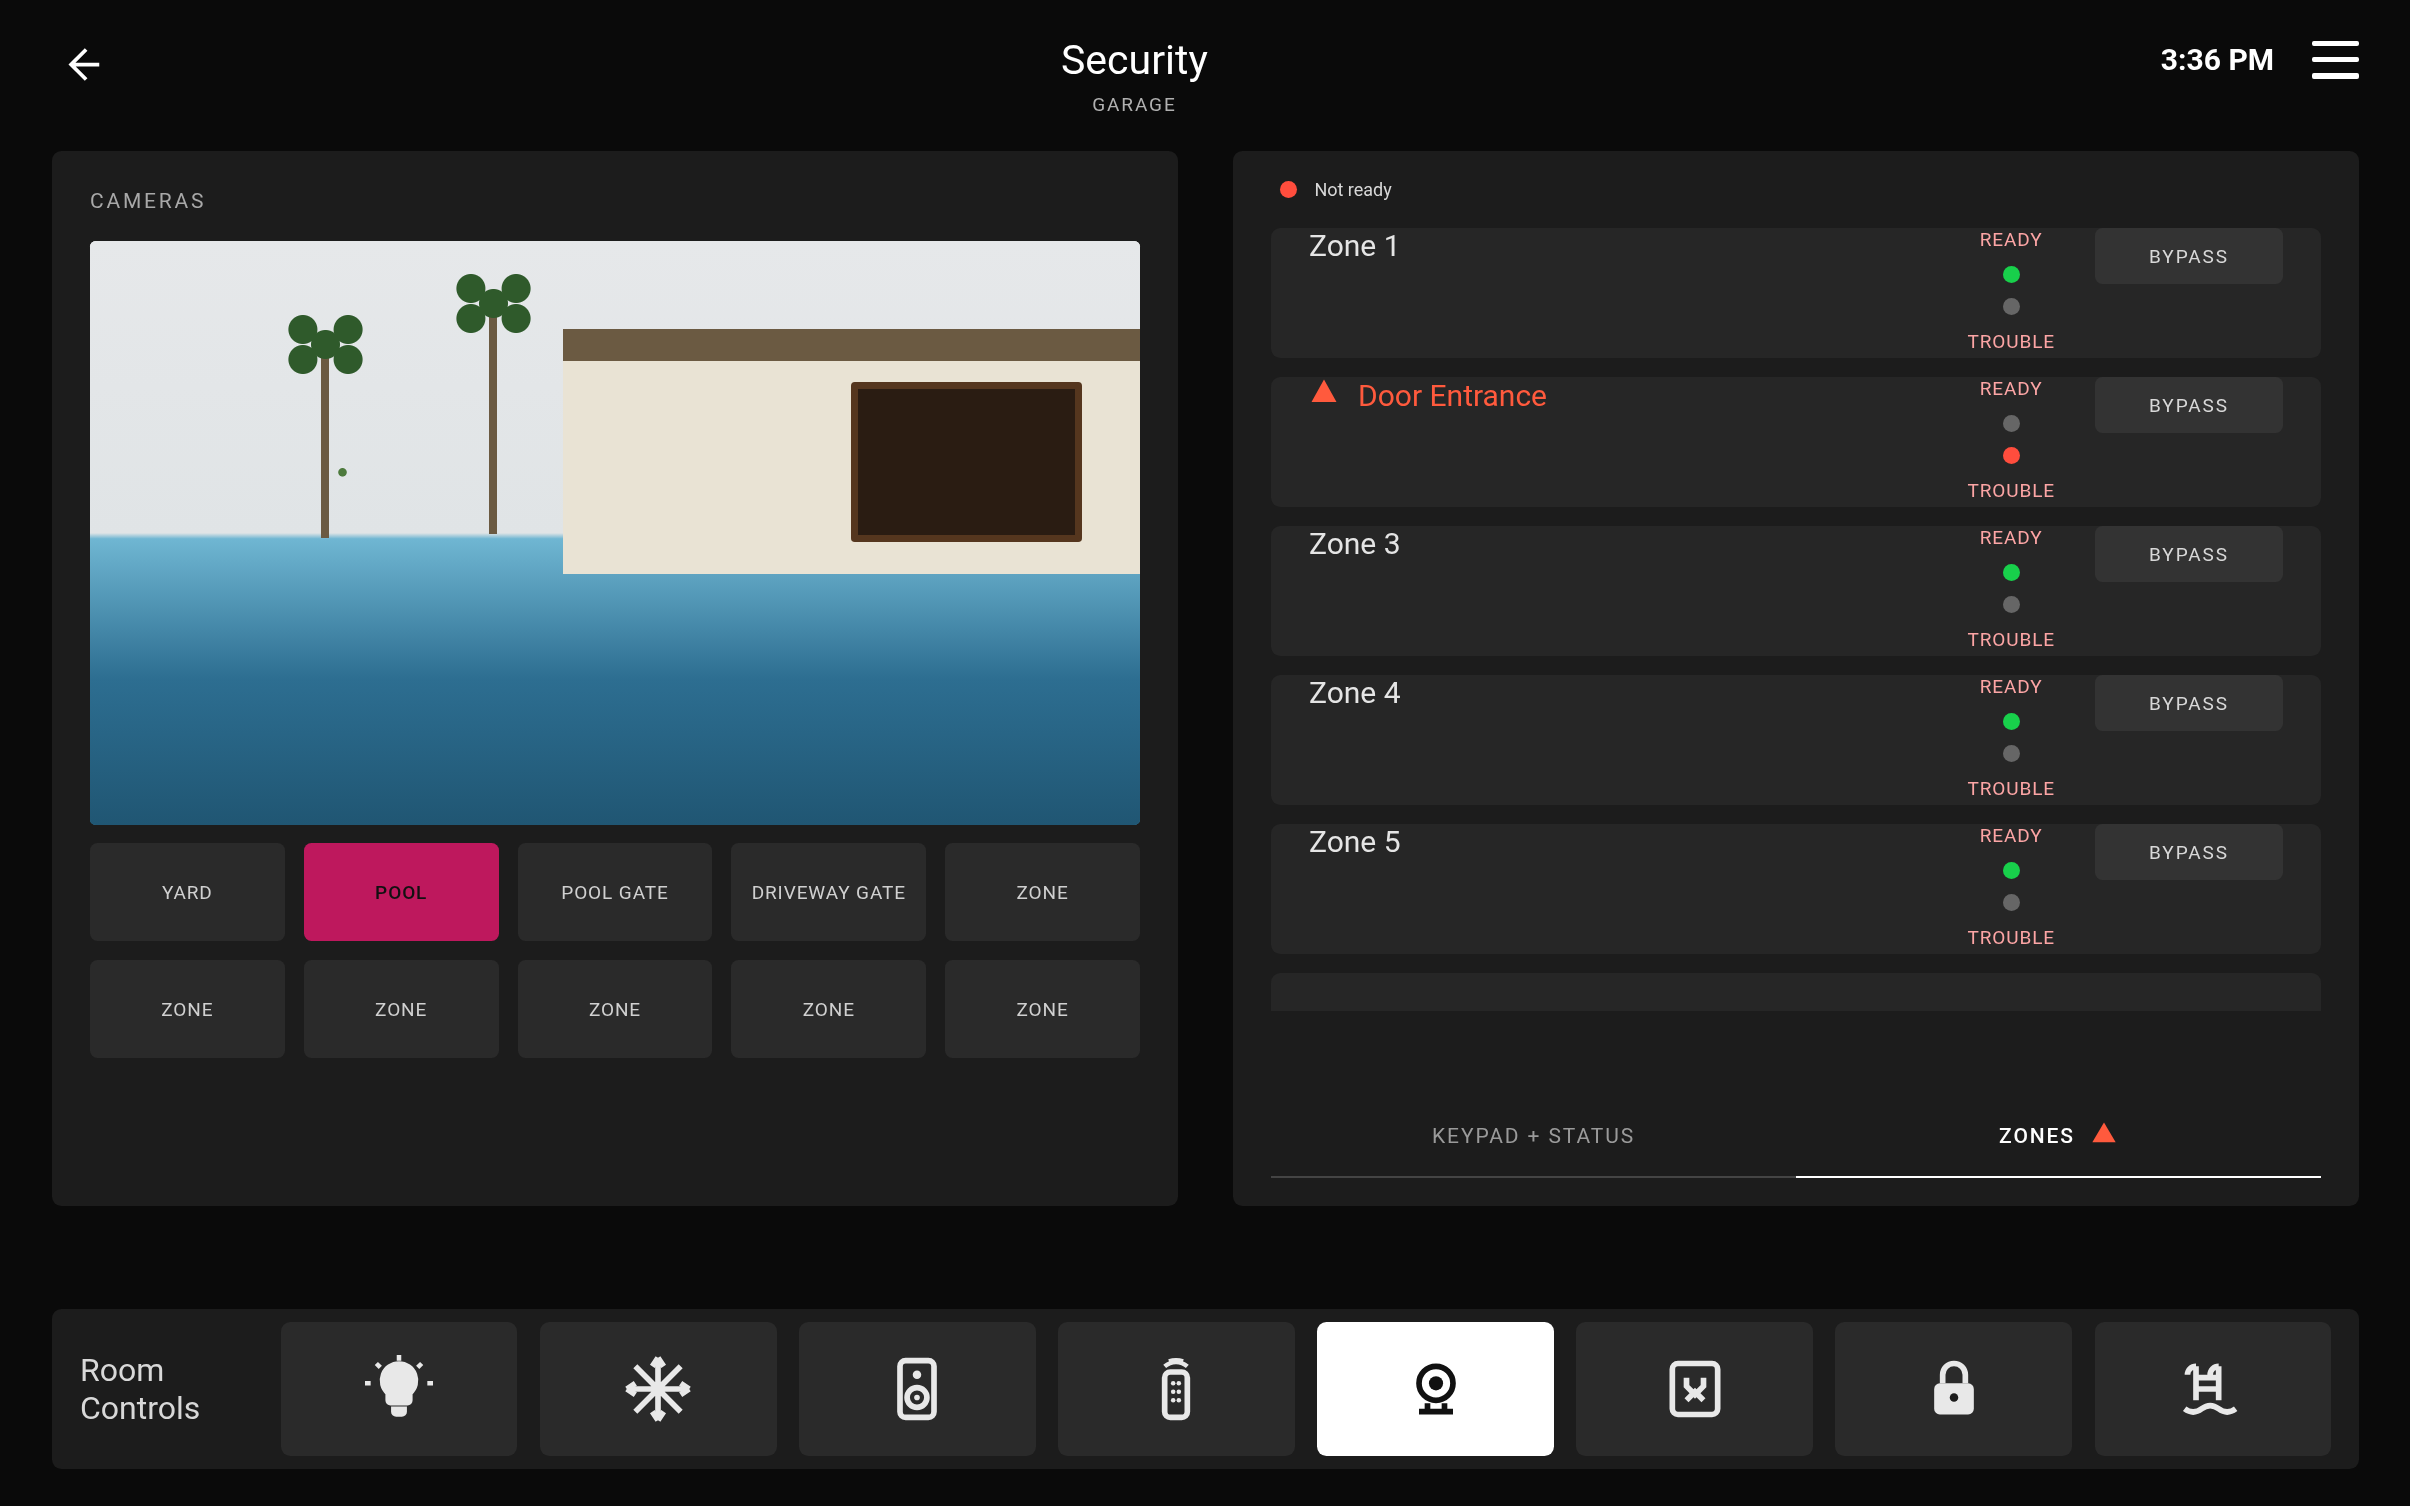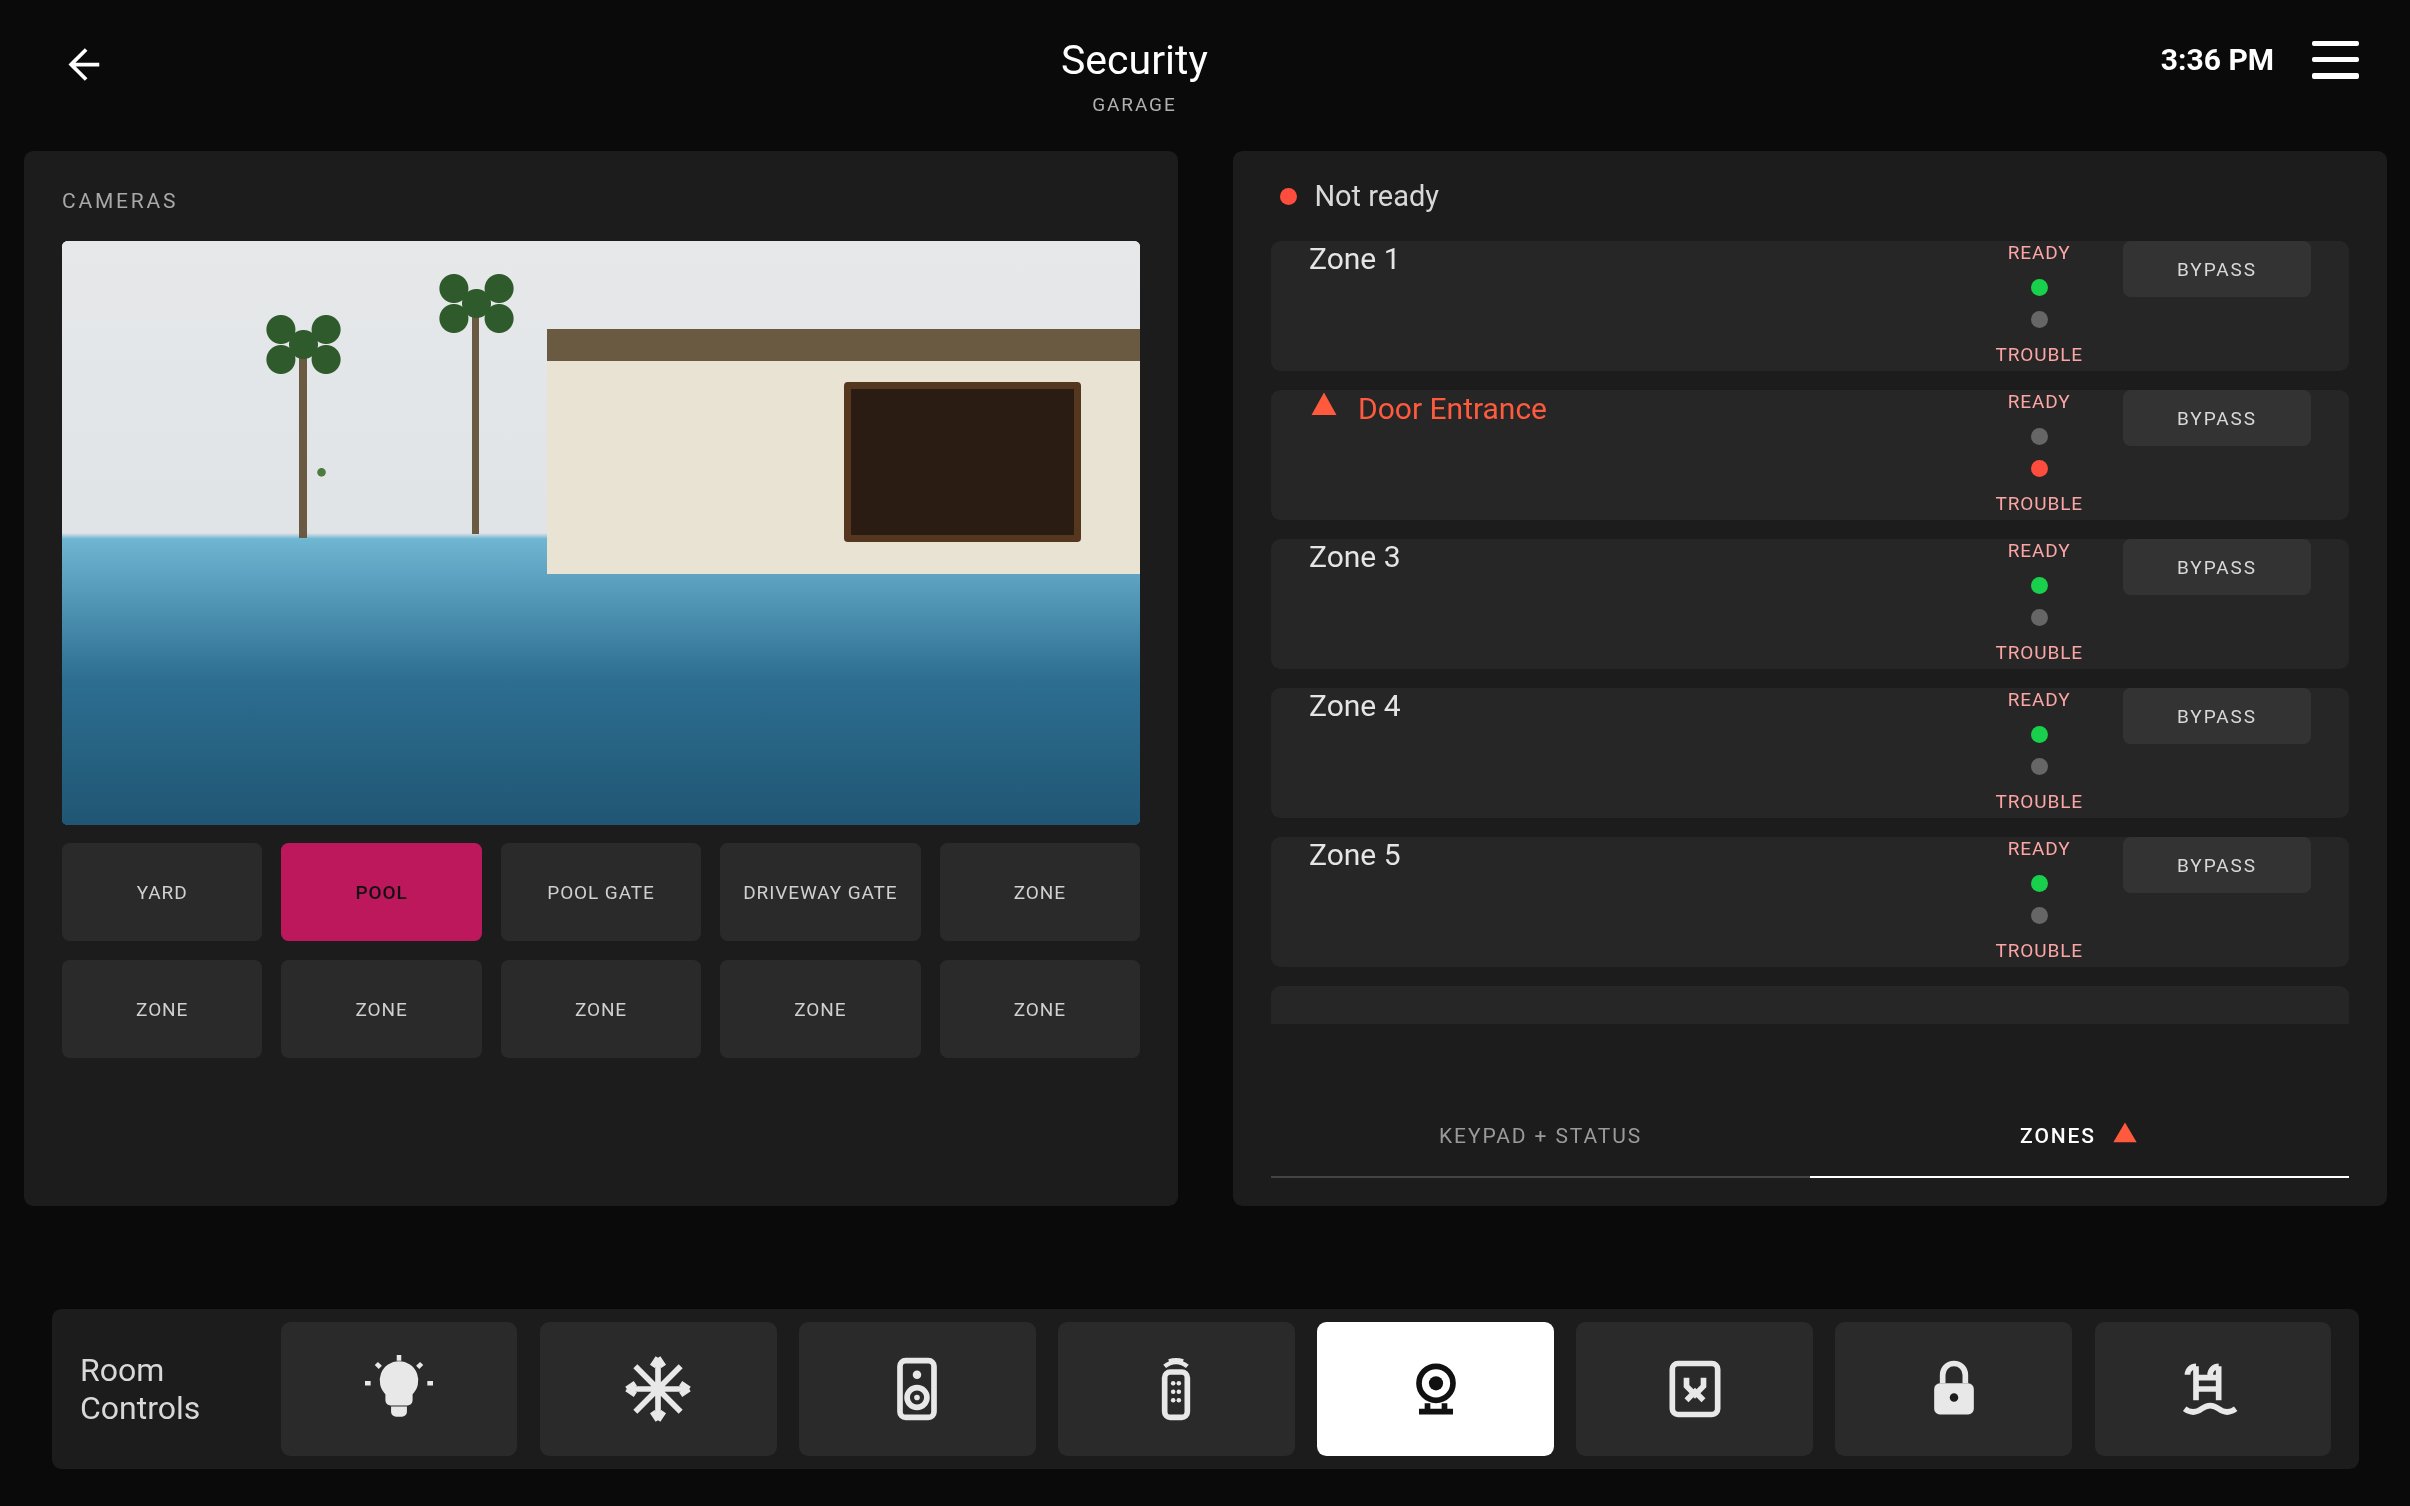--- a/index.html
+++ b/index.html
@@ -34,21 +34,21 @@
   .header-subtitle { font-size:19px; letter-spacing:1.9px; color:#b0b0b0; margin-top:9.4px; }
   .header-right { display:flex; align-items:center; gap:38px; margin-top:4.7px;}
   .clock { font-size:30px; color:#fff;font-weight:bold; }
   .hamburger { width:47px; height:38px; display:flex; flex-direction:column; justify-content:space-between; cursor:pointer; }
   .hamburger span { display:block; height:5.6px; background:#fff; border-radius:1.9px; }
 
   
   .main {
     display:flex;
     gap:55px;
-    padding:0 24px;
+    padding:0 52px;
     height: 1055px;
   }
   .panel {
     background:#1c1c1c;
     border-radius:9.4px;
     flex:1;
     padding:38px 38px 28px 38px;
     display:flex;
     flex-direction:column;
     overflow:hidden;
@@ -105,21 +105,21 @@
     border-radius:7.5px;
     height:98px;
     display:flex; align-items:center; justify-content:center;
     font-size:19px; letter-spacing:0.9px; color:#d0d0d0;
     cursor:pointer;
   }
   .cam-btn.active { background:#be185d; color:#111; font-weight:500; }
 
   
   .zones-panel { padding-top:28px; }
-  .status-row { display:flex; align-items:center; gap:17px; font-size:29px; color:#d8d8d8; margin-bottom:28px; padding-left:9.4px;}
+  .status-row { display:flex; align-items:center; gap:17px; font-size:18px; color:#d8d8d8; margin-bottom:28px; padding-left:9.4px;}
   .dot { width:17px; height:17px; border-radius:50%; }
   .dot.red { background:#ff4d3d; }
   .dot.green { background:#18d04b; }
   .dot.grey { background:#666; }
   .zone-list { flex:1; overflow:hidden; display:flex; flex-direction:column; gap:19px; }
   .zone-row {
     background:#262626;
     border-radius:9.4px;
     height:130px;
     display:flex; align-items:flex-start;

